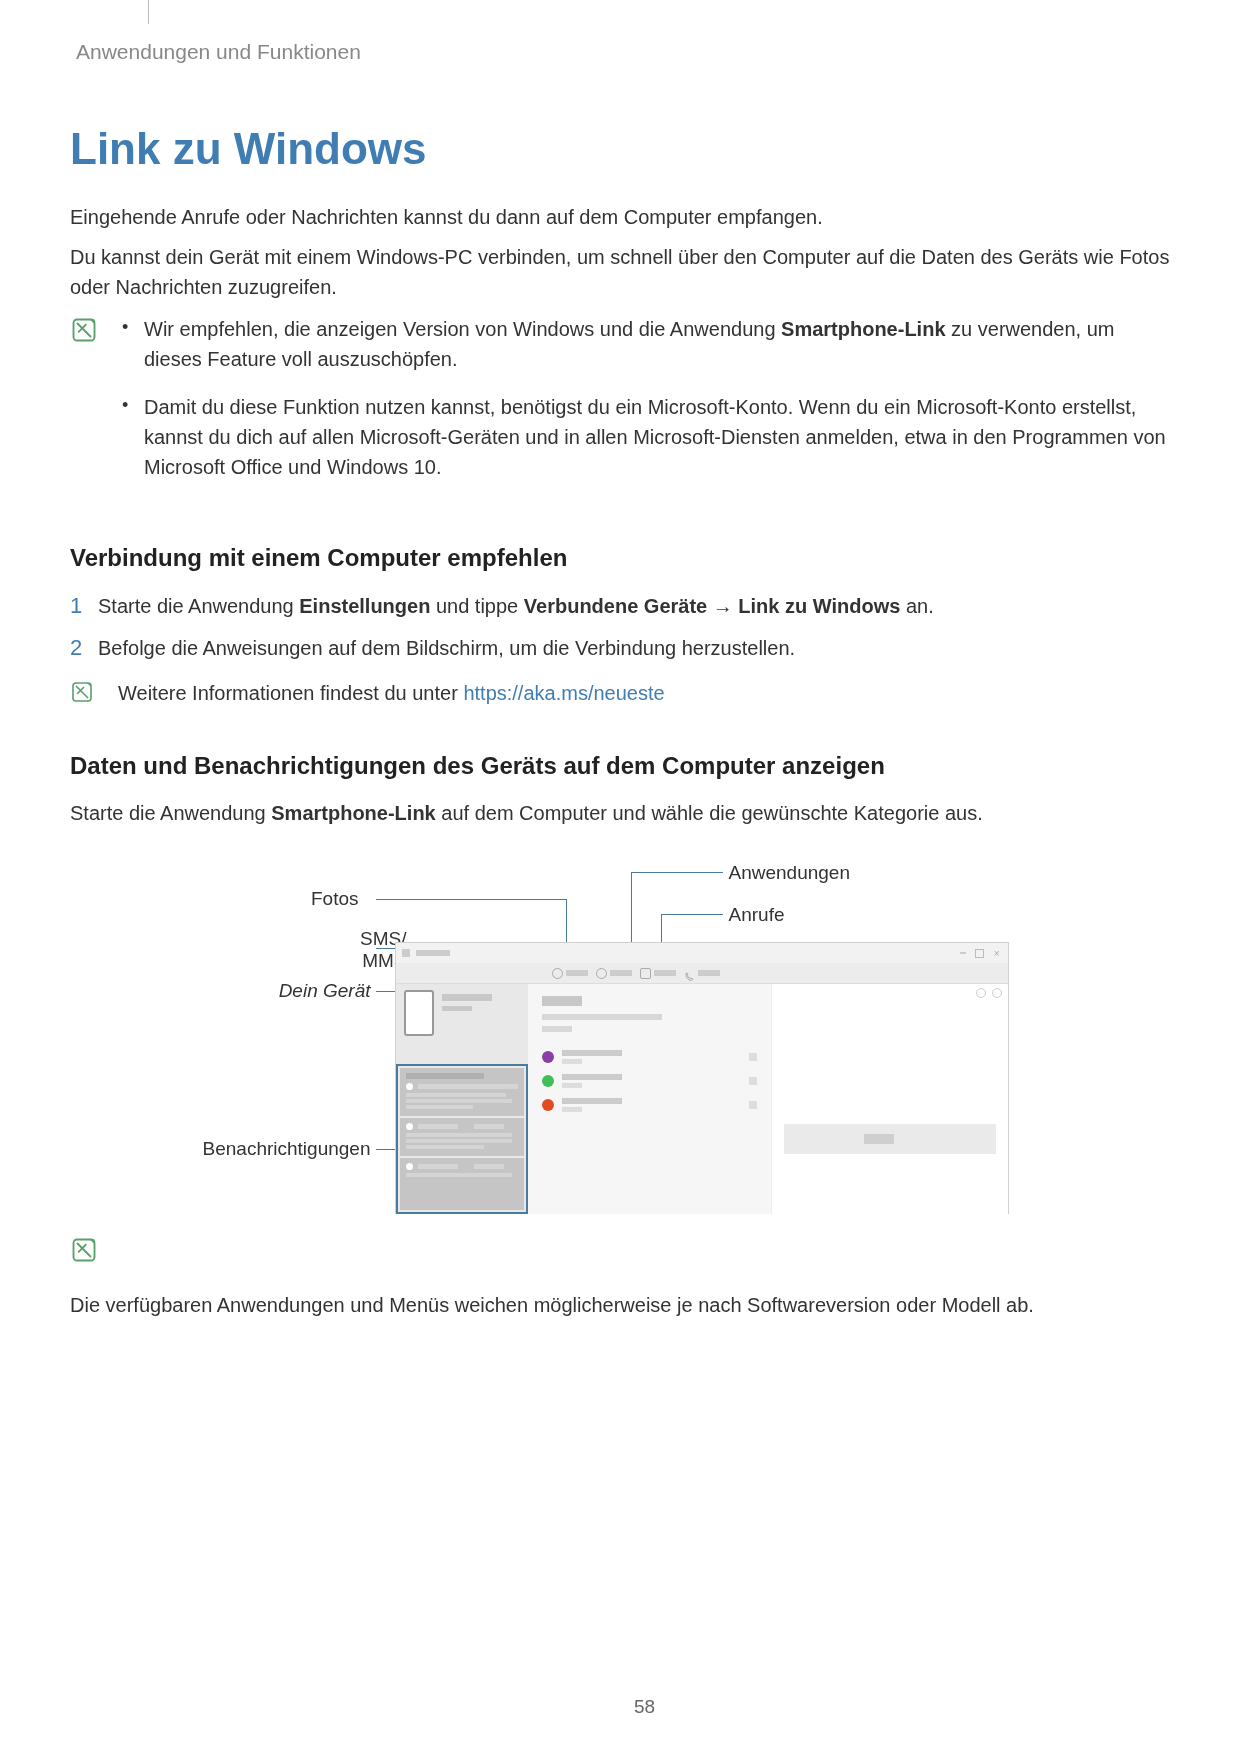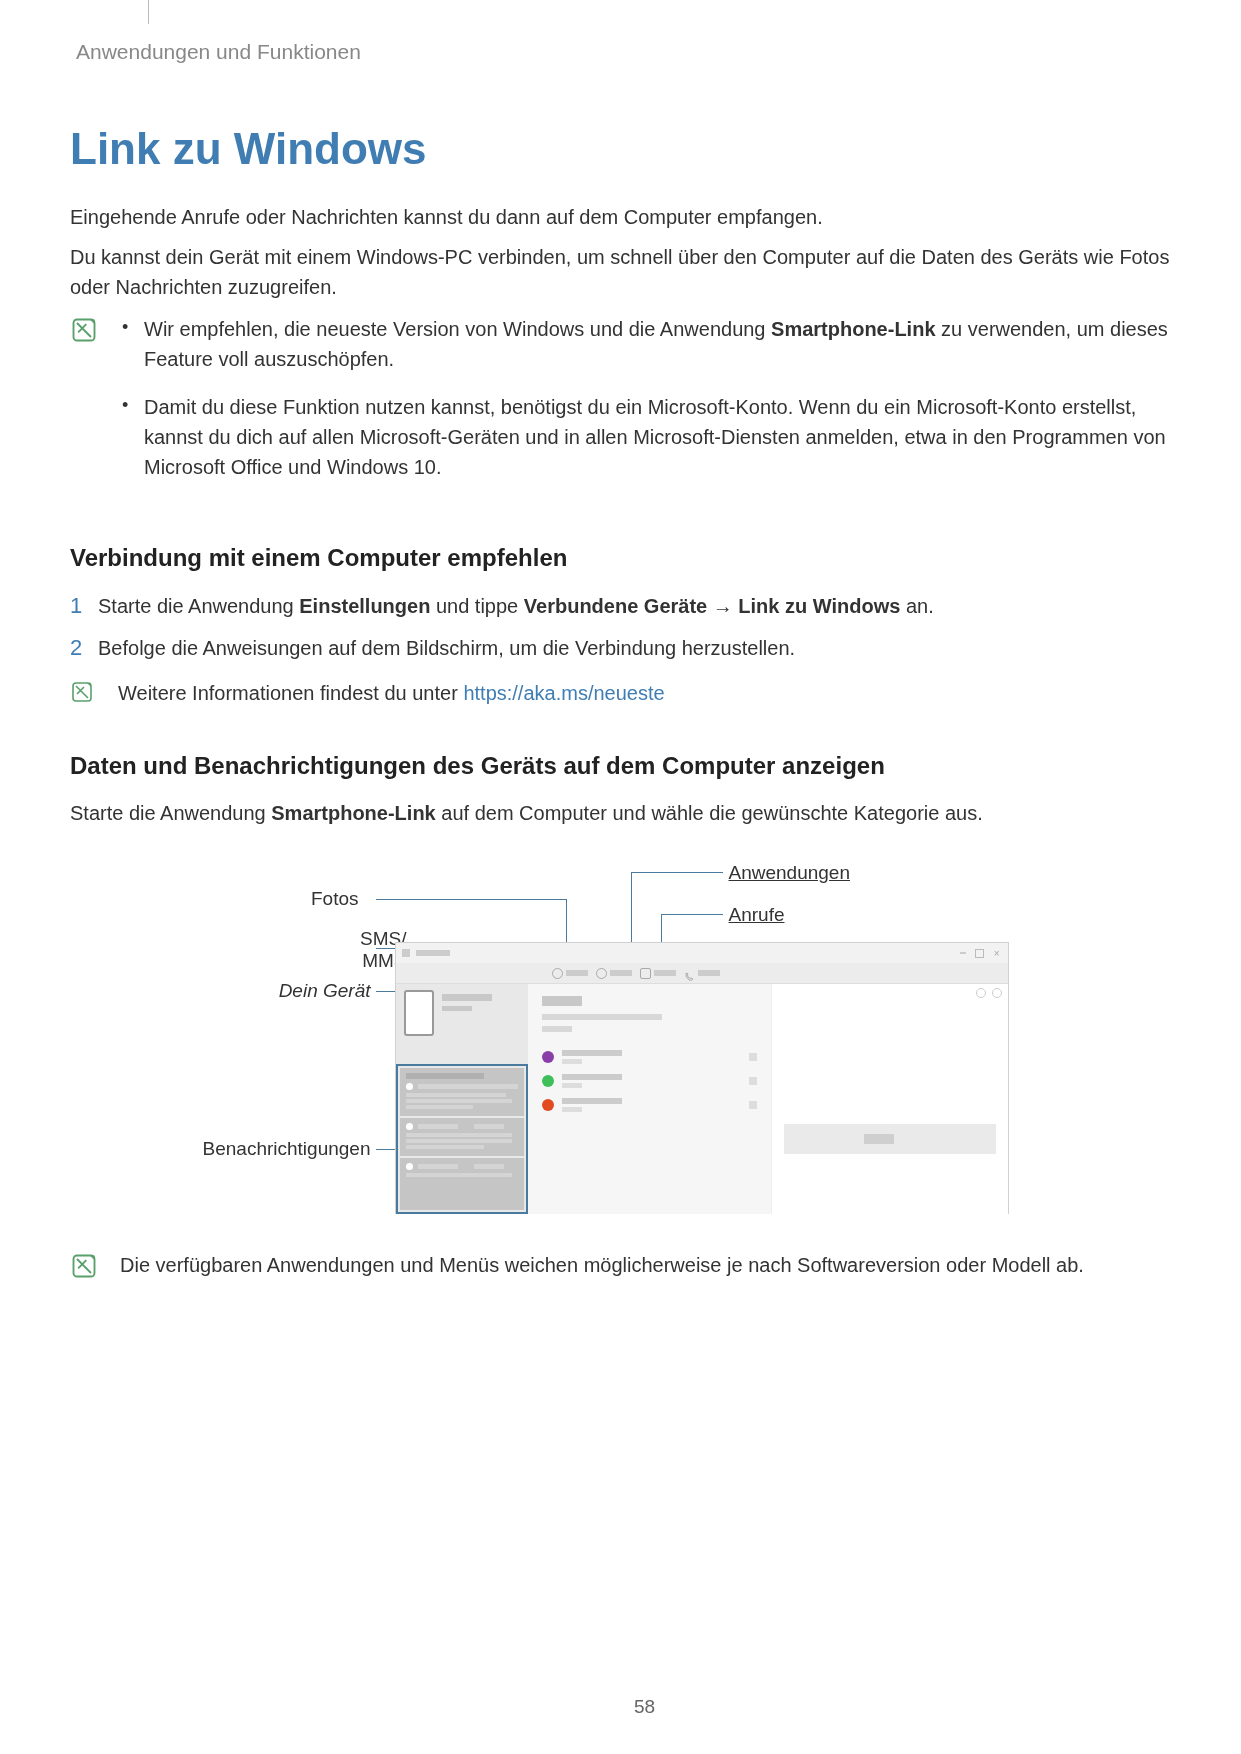--- a/index.html
+++ b/index.html
@@ -129,21 +129,21 @@
     width: 860px;
     height: 370px;
     margin: 20px auto 10px auto;
   }
   .diag-label {
     position: absolute;
     font-size: 19px;
     color: #333;
     text-align: right;
   }
-  .diag-label.right { text-align: right; text-decoration: underline; }
+  .diag-label.right { text-align: right; }
   .line {
     position: absolute;
     background: #4b7a9f;
   }
   .line.h { height: 1px; }
   .line.v { width: 1px; }
 
   
   .app-window {
     position: absolute;
@@ -270,21 +270,21 @@
     <div class="note-icon">
       <svg class="note-svg" viewBox="0 0 24 24">
         <rect x="3" y="3" width="18" height="18" rx="3" fill="none" stroke="#5aa06b" stroke-width="1.6"></rect>
         <path d="M6 6 L18 18 M7 14 L14 7" stroke="#5aa06b" stroke-width="1.6" fill="none"></path>
         <path d="M17 3 L21 7 L21 3 Z" fill="#5aa06b"></path>
       </svg>
     </div>
     <div class="note-content">
       <ul class="note-ul">
         <li>
-          <span>Wir empfehlen, die neueste Version von Windows und die Anwendung </span><span class="bold">Smartphone-Link</span><span> zu verwenden, um dieses Feature voll auszuschöpfen.</span>
+          <span>Wir empfehlen, die anzeigen Version von Windows und die Anwendung </span><span class="bold">Smartphone-Link</span><span> zu verwenden, um dieses Feature voll auszuschöpfen.</span>
         </li>
         <li>Damit du diese Funktion nutzen kannst, benötigst du ein Microsoft-Konto. Wenn du ein Microsoft-Konto erstellst, kannst du dich auf allen Microsoft-Geräten und in allen Microsoft-Diensten anmelden, etwa in den Programmen von Microsoft Office und Windows 10.</li>
       </ul>
     </div>
   </div>
 
   <h2 class="sub">Verbindung mit einem Computer empfehlen</h2>
 
   <ol class="steps">
     <li>
@@ -432,21 +432,21 @@
               <span></span>
             </div>
           <div class="img">
               <div class="inner"></div>
             </div>
         </div>
       </div>
     </div>
   </div>
 
-  <div class="single-note" style="margin-top:32px;">
+  <div class="single-note" style="margin-top:16px;flex-direction:column;">
     <div class="note-icon">
       <svg class="note-svg" viewBox="0 0 24 24">
         <rect x="3" y="3" width="18" height="18" rx="3" fill="none" stroke="#5aa06b" stroke-width="1.6"></rect>
         <path d="M6 6 L18 18 M7 14 L14 7" stroke="#5aa06b" stroke-width="1.6" fill="none"></path>
         <path d="M17 3 L21 7 L21 3 Z" fill="#5aa06b"></path>
       </svg>
     </div>
     <div class="txt">Die verfügbaren Anwendungen und Menüs weichen möglicherweise je nach Softwareversion oder Modell ab.</div>
   </div>
 

